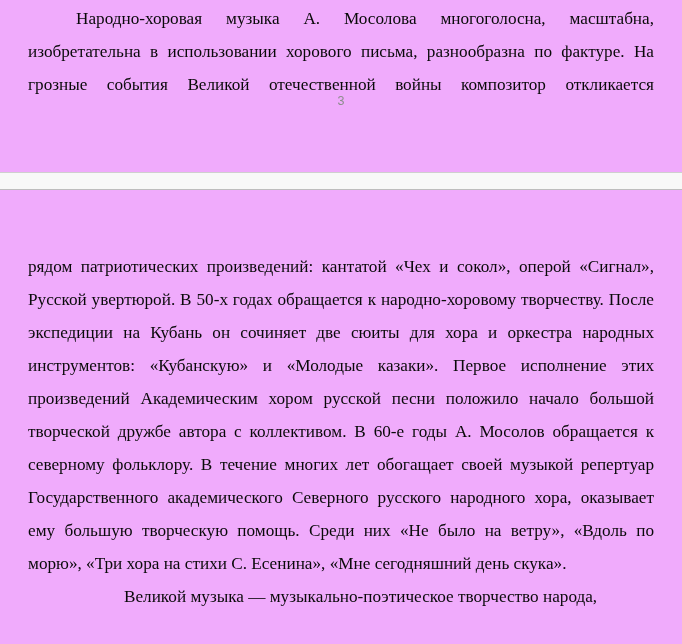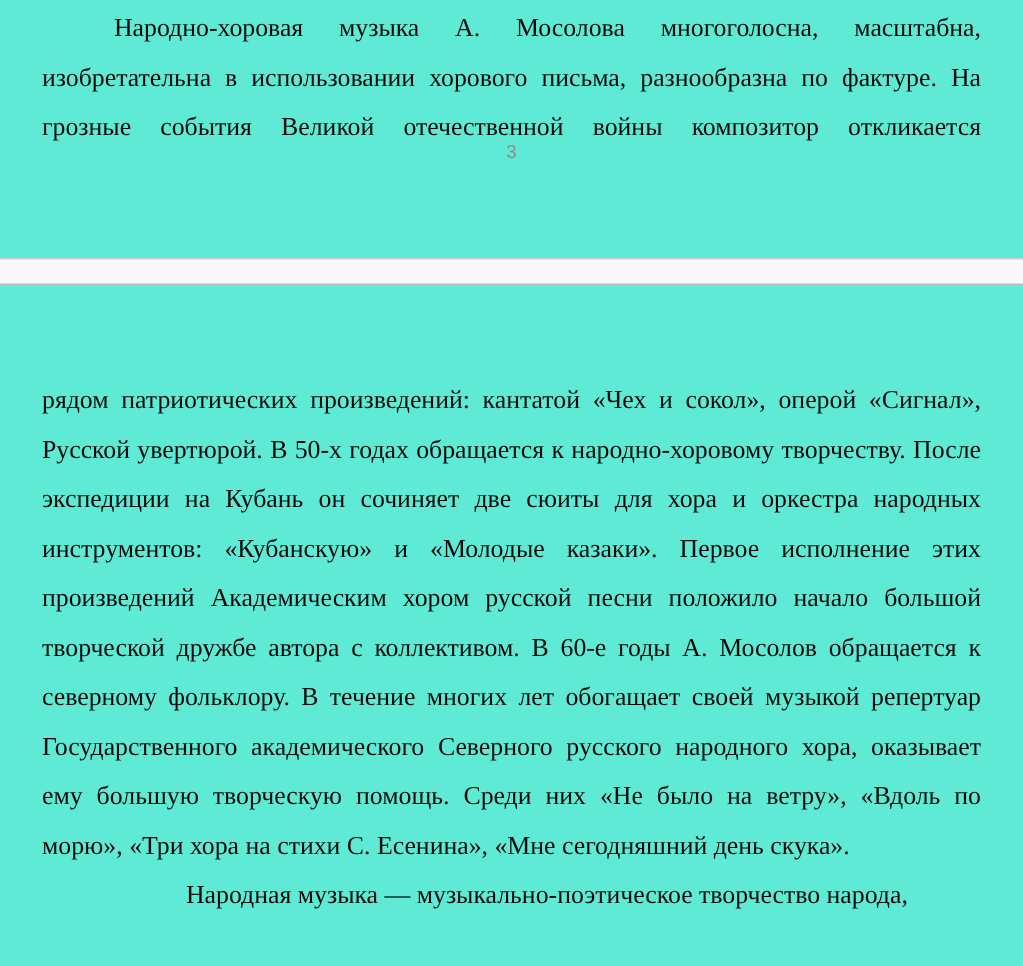--- a/index.html
+++ b/index.html
@@ -21,21 +21,21 @@
     width: 682px;
     height: 644px;
     background: #ffffff;
   }
 
   
   .page-fragment {
     position: absolute;
     left: 0;
     width: 682px;
-    background: #5eead4;
+    background: #f0abfc;
     box-sizing: border-box;
   }
 
   .page-top {
     top: 0;
     height: 172px;
     padding: 0 28px;
   }
 
   .page-bottom {
@@ -126,16 +126,16 @@
 
   <div class="page-number">3</div>
 
   <div class="page-separator"></div>
 
   <div class="page-fragment page-bottom">
     <div class="body-offset"></div>
 
     <p class="para para-continued">рядом патриотических произведений: кантатой «Чех и сокол», оперой «Сигнал», Русской увертюрой. В 50-х годах обращается к народно-хоровому творчеству. После экспедиции на Кубань он сочиняет две сюиты для хора и оркестра народных инструментов: «Кубанскую» и «Молодые казаки». Первое исполнение этих произведений Академическим хором русской песни положило начало большой творческой дружбе автора с коллективом. В 60-е годы А. Мосолов обращается к северному фольклору. В течение многих лет обогащает своей музыкой репертуар Государственного академического Северного русского народного хора, оказывает ему большую творческую помощь. Среди них «Не было на ветру», «Вдоль по морю», «Три хора на стихи С. Есенина», «Мне сегодняшний день скука».</p>
 
-    <p class="final-line">Народная музыка  — музыкально-поэтическое творчество народа,</p>
+    <p class="final-line">Великой музыка  — музыкально-поэтическое творчество народа,</p>
   </div>
 
 </div>
 
 </body></html>

